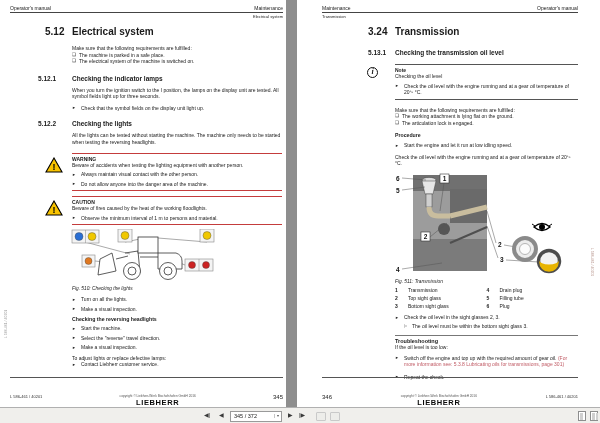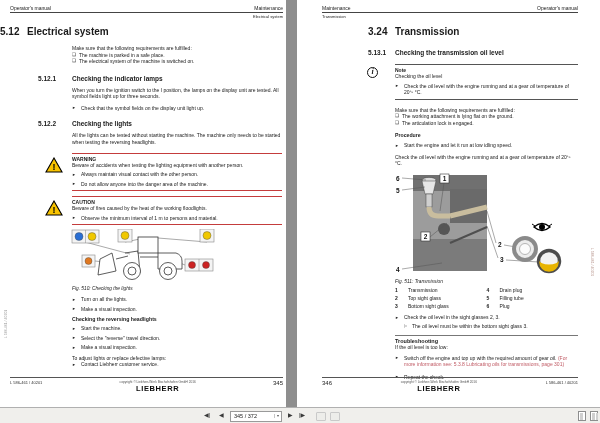--- a/index.html
+++ b/index.html
@@ -13,21 +13,21 @@
   #pageL .hdr { margin:0 3px 0 10px; }
   #pageR .hdr { margin:0 22px 0 25px; }
   .hrule { border-top:1px solid #444; margin-top:1px; }
   #pageL .hrule { margin:1px 3px 0 10px; }
   #pageR .hrule { margin:1px 22px 0 25px; }
   .hdr-sub { font-size:4px; color:#222; margin-top:1px; }
   #pageL .hdr-sub { text-align:right; margin-right:3px; }
   #pageR .hdr-sub { margin-left:25px; }
 
   .title { display:flex; font-weight:bold; font-size:10px; margin-top:7px; }
-  #pageL .title .num { width:27px; flex:none; }
+  #pageL .title .num { margin-left:45px; width:27px; flex:none; }
   #pageR .title .num { margin-left:71px; width:27px; flex:none; }
   .h2 { display:flex; font-weight:bold; font-size:6.5px; }
   #pageL .h2 .num { margin-left:38px; width:34px; flex:none; }
   #pageR .h2 .num { margin-left:71px; width:27px; flex:none; }
 
   .bL { margin-left:72px; margin-right:4px; }
   .bR { margin-left:98px; margin-right:22px; }
   .txt { font-size:5px; line-height:1.32; }
   .chk { font-size:5px; line-height:1.32; padding-left:7px; position:relative; }
   .chk::before { content:"❑"; position:absolute; left:0; top:0; font-size:4.5px; }
@@ -45,21 +45,21 @@
                font-family:"Liberation Serif",serif; font-style:italic; font-weight:bold; font-size:8px; text-align:center; line-height:8.5px; }
 
   .figcap { font-style:italic; font-size:4.8px; color:#222; }
   .legend { display:flex; font-size:5px; line-height:1.55; }
   .legend .col { width:92px; }
   .lrow { display:flex; }
   .ln { font-weight:bold; width:13px; flex:none; }
   .trouble { border-top:1px solid #777; padding-top:2px; }
   .link { color:#c05a64; }
 
-  .footer { position:absolute; top:377px; display:flex; justify-content:space-between; align-items:flex-start; border-top:1px solid #555; padding-top:2px; }
+  .footer { position:absolute; top:377px; display:flex; justify-content:space-between; align-items:flex-start; border-top:1px solid #555; padding-top:16px; }
   #pageL .footer { left:10px; right:3px; }
   #pageR .footer { left:25px; right:22px; }
   .foot-doc { font-size:4px; color:#333; }
   .foot-page { font-size:6px; }
   .brandwrap { text-align:center; }
   .copyright { font-size:3.2px; color:#555; }
   .brand { font-weight:bold; font-size:7.5px; letter-spacing:0.6px; color:#0a0a0a; }
 
   .sidecode { position:absolute; font-size:3.5px; white-space:nowrap; transform-origin:0 0; }
   #pageL .sidecode { left:4px; top:338px; transform:rotate(-90deg); color:#999; }

